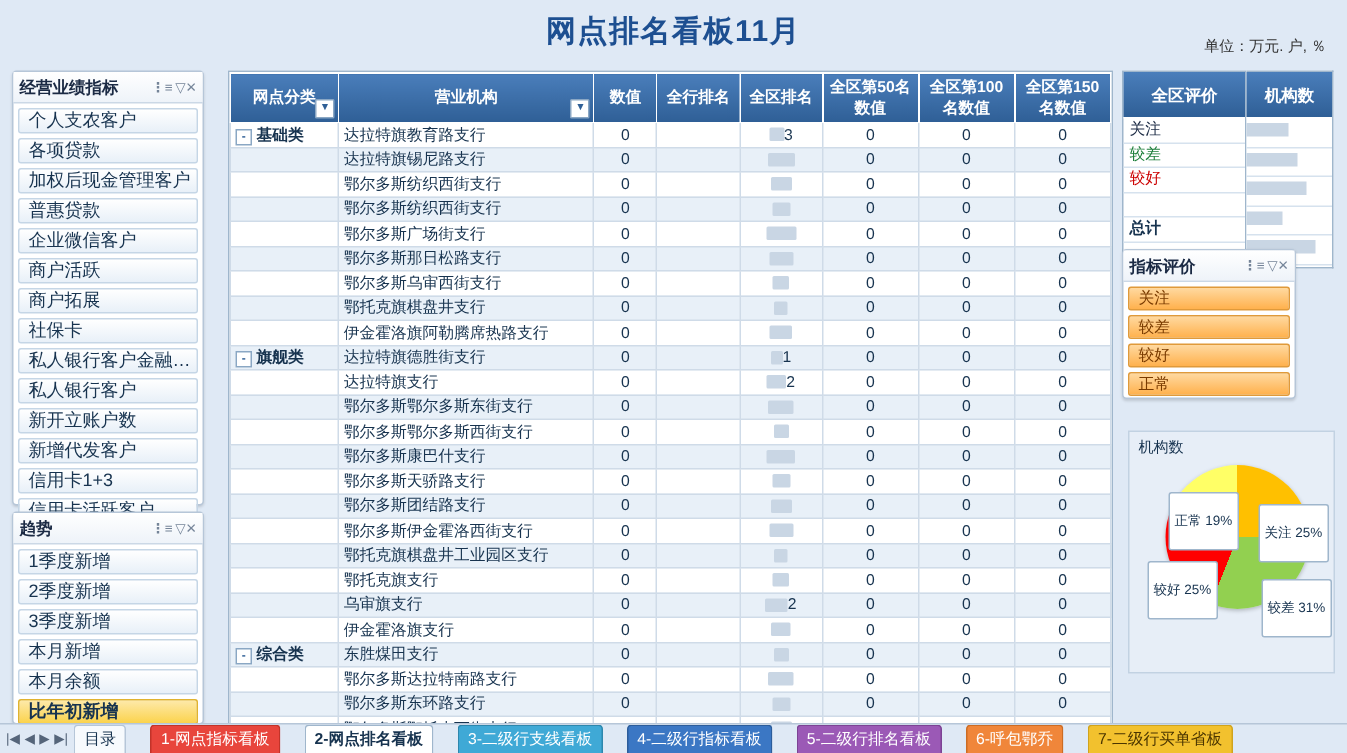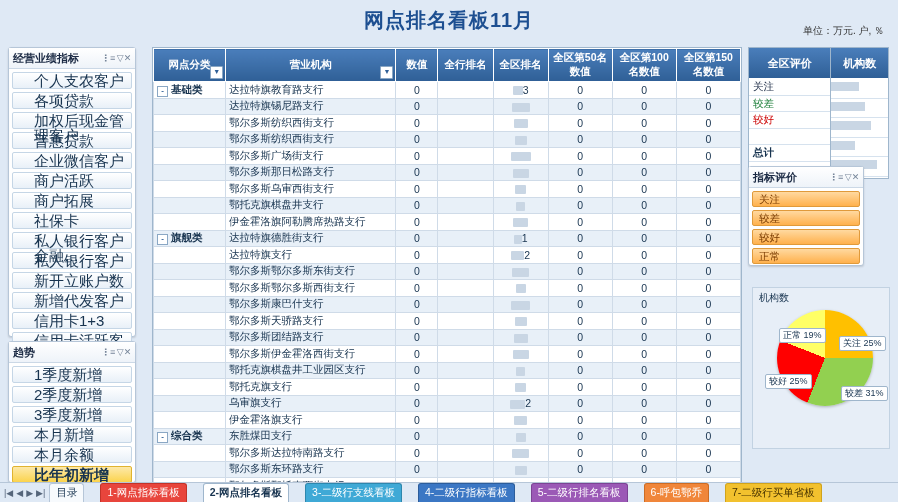--- a/index.html
+++ b/index.html
@@ -32,22 +32,22 @@
     border-bottom:1px solid #cbd8e6;
     background:linear-gradient(#ffffff,#eef3f9);
   }
   .slicer-head .sh-title{flex:1;}
   .slicer-head .sh-ico{
     width:14px;height:13px;margin-left:2px;opacity:.75;
     display:inline-flex;align-items:center;justify-content:center;font-size:9px;color:#4a5e78;
   }
   .slicer-body{padding:3px;}
   .sitem{
-    height:15px;line-height:15px;margin-bottom:3px;padding-left:21px;
-    font-size:15px;color:#17334f;
+    height:15px;line-height:15px;margin-bottom:3px;padding-left:6px;
+    font-size:12px;color:#17334f;
     background:linear-gradient(#ffffff,#e8f0f8);
     border:1px solid #c5d6e6;border-radius:2px;
   }
   .sitem.sel{
     background:linear-gradient(#fde9a9,#fbd34d);
     border-color:#e0b32f;font-weight:bold;
   }
   
   #perf-slicer{left:8px;top:47px;width:126px;height:288px;}
   #trend-slicer{left:8px;top:341px;width:126px;height:140px;}
@@ -127,21 +127,21 @@
     position:absolute;left:24px;top:22px;width:96px;height:96px;border-radius:50%;
     background:conic-gradient(
       #ffc000 0deg 90deg,
       #92d050 90deg 201.6deg,
       #ff0000 201.6deg 291.6deg,
       #ffff66 291.6deg 360deg);
     box-shadow:0 1px 3px rgba(0,0,0,.25);
   }
   .plabel{
     position:absolute;background:#ffffff;border:1px solid #9fb6cc;
-    font-size:9px;line-height:11px;text-align:right;padding:1px 3px;border-radius:2px;
+    font-size:9px;line-height:11px;text-align:right;padding:13px 3px;border-radius:2px;
   }
   
   .tabbar{
     position:absolute;left:0;bottom:0;width:898px;height:19px;
     background:#dfe9f5;border-top:1px solid #b6c6d8;
     display:flex;align-items:stretch;
   }
   .navbtns{display:flex;align-items:center;padding:0 4px;gap:3px;color:#55657a;font-size:9px;}
   .tab{
     display:flex;align-items:center;padding:0 6px;font-size:10.5px;

